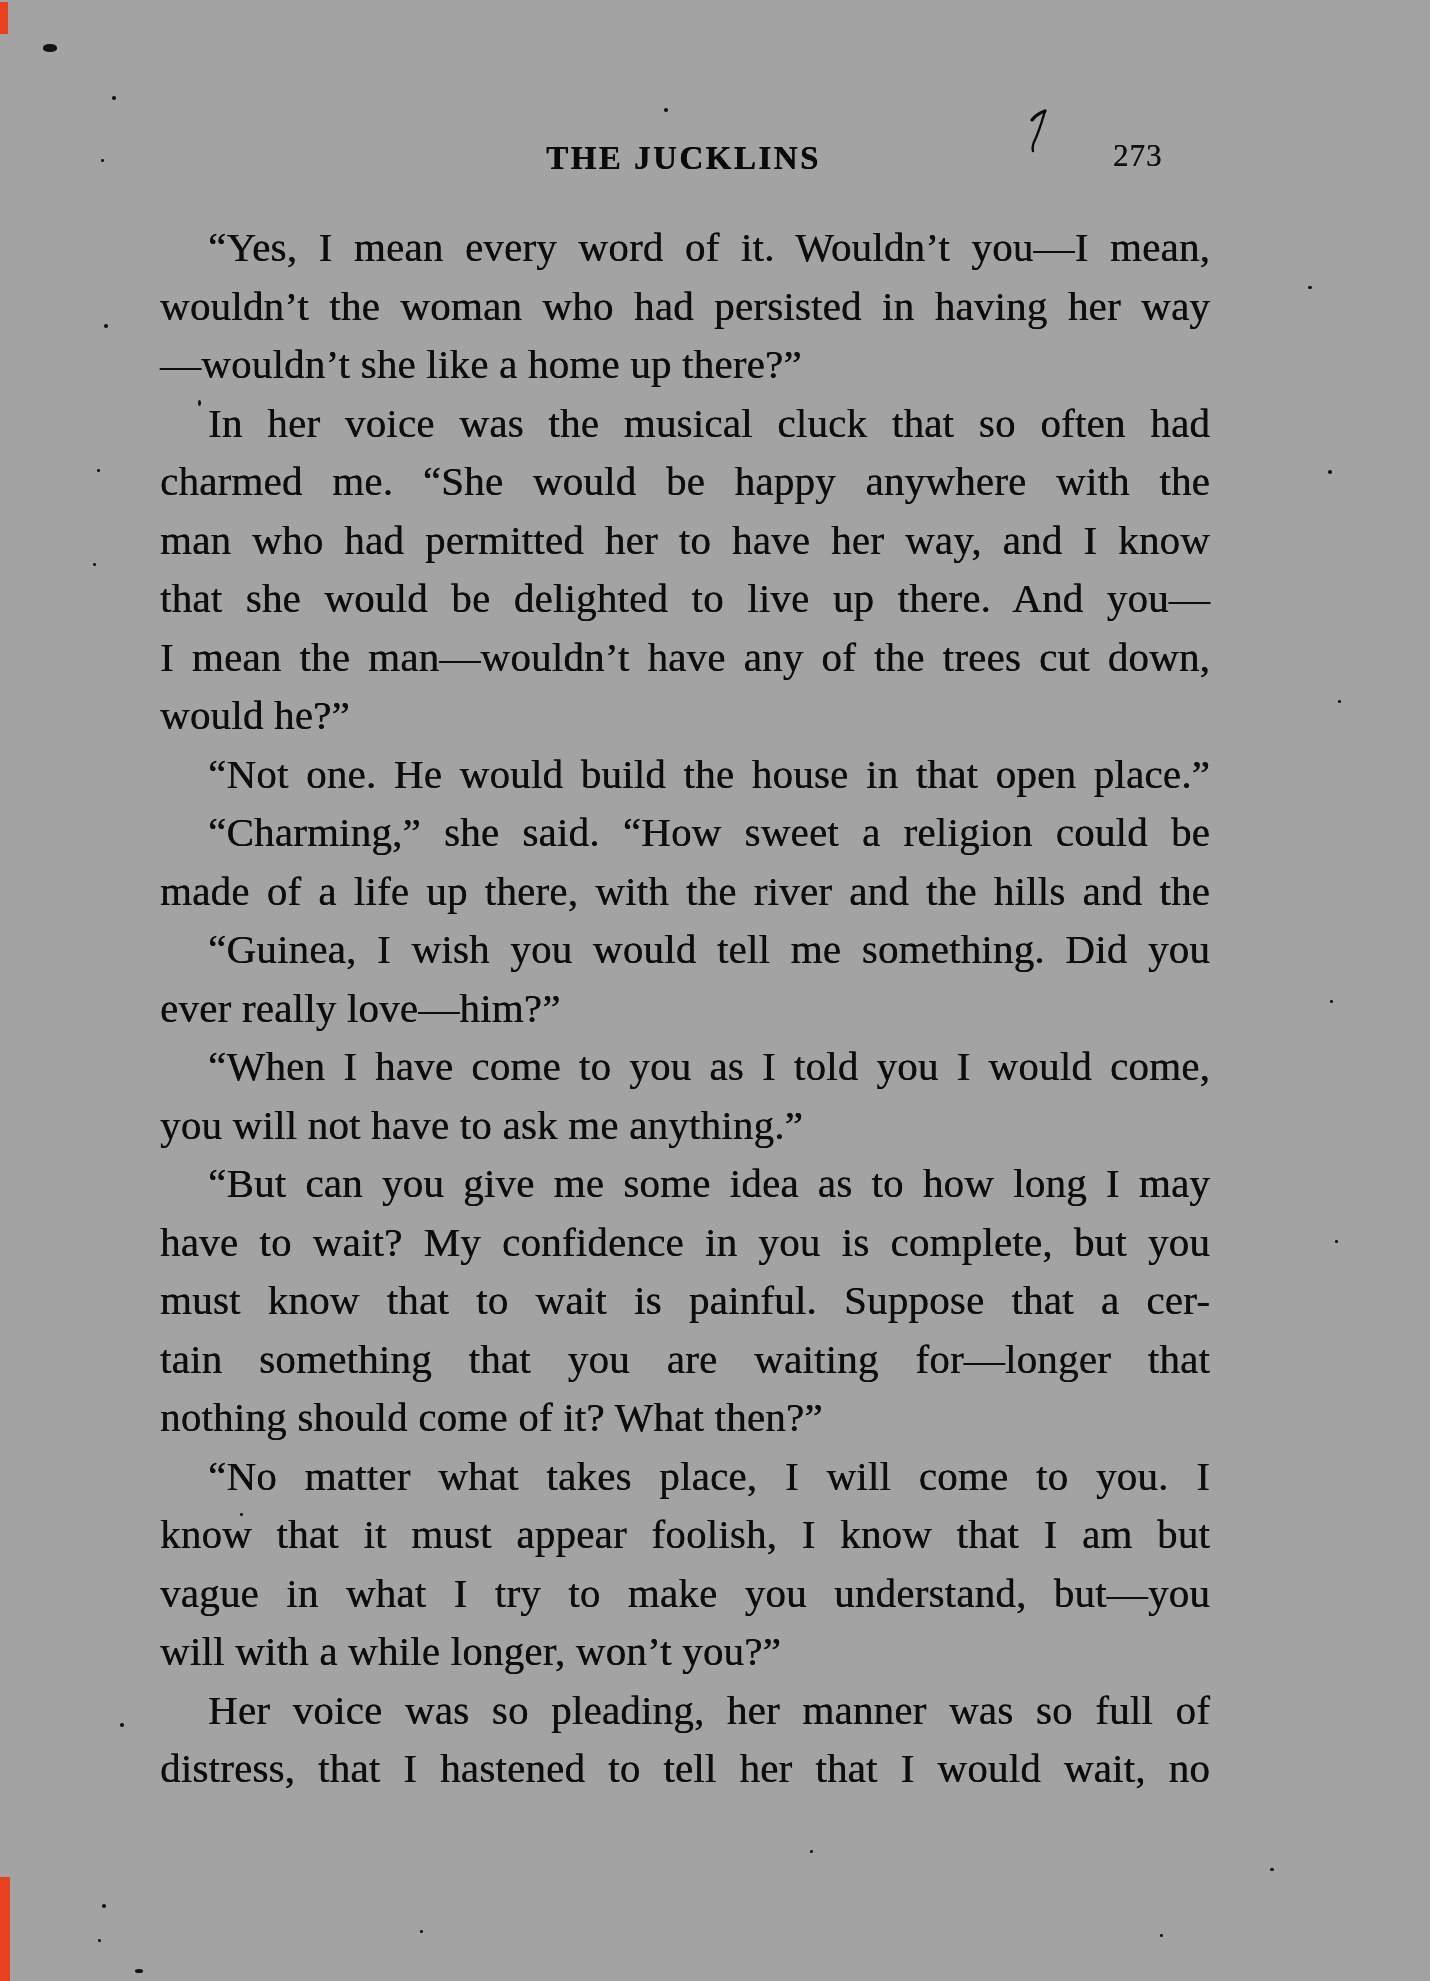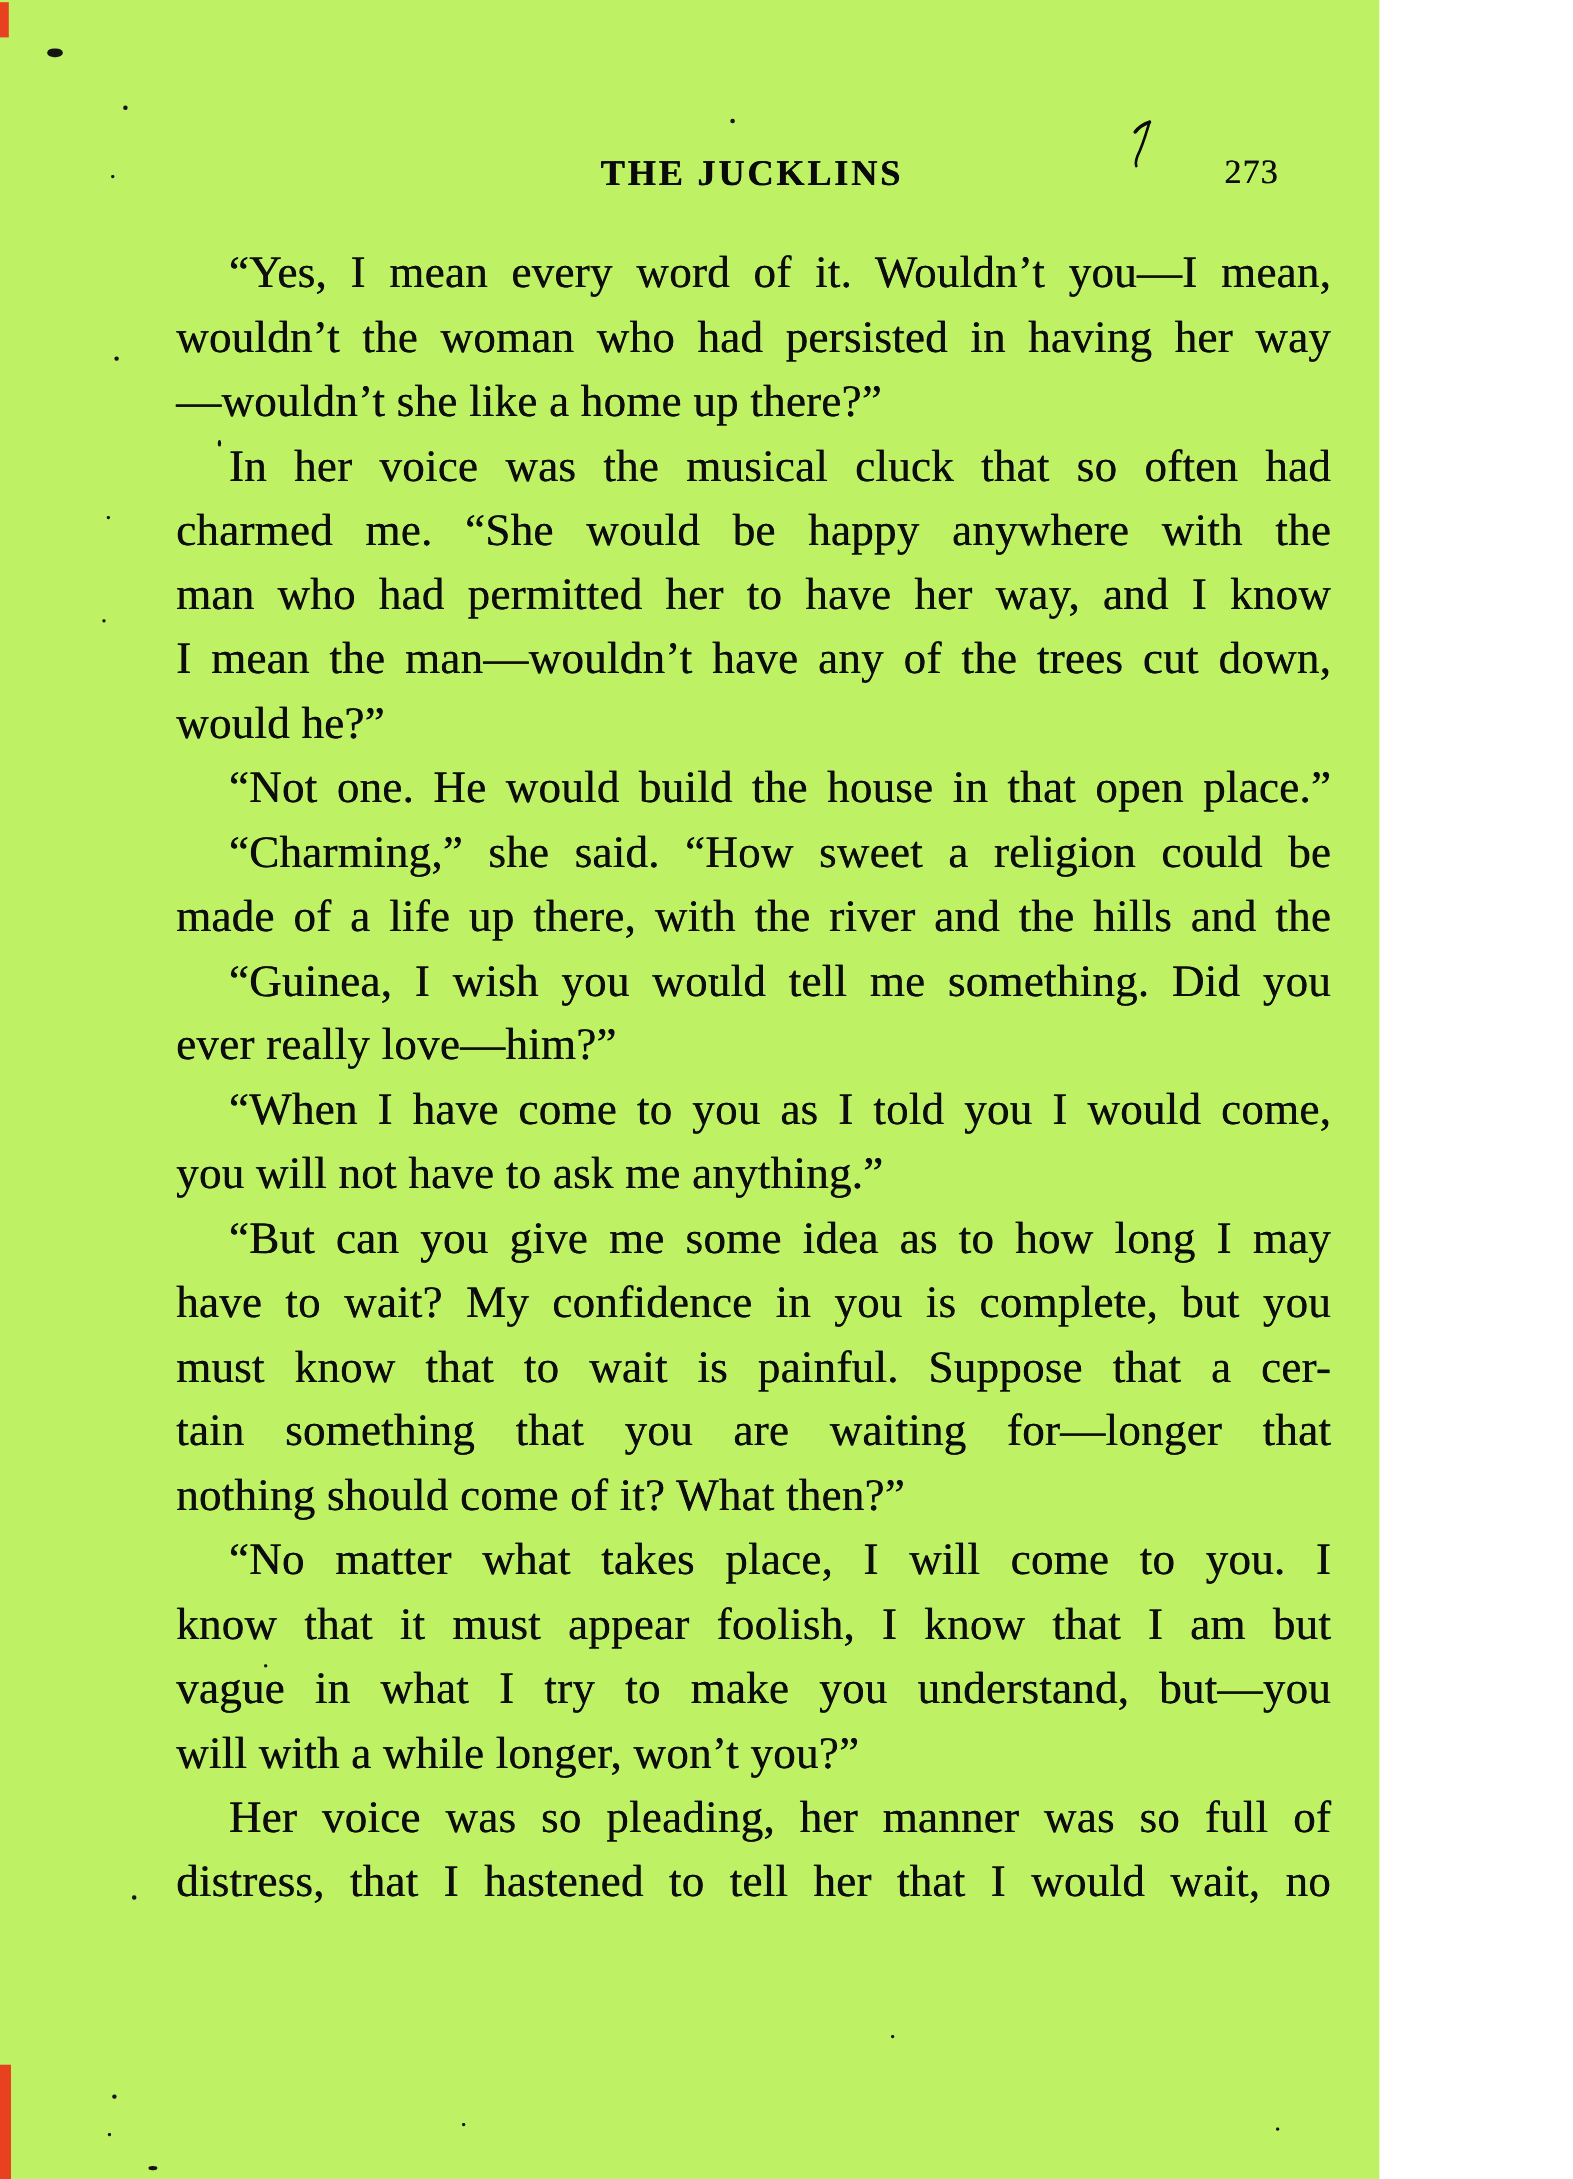--- a/index.html
+++ b/index.html
@@ -1,21 +1,21 @@
 <!DOCTYPE html>
 <html><head>
 <meta charset="utf-8">
 <style>
   * { margin: 0; padding: 0; box-sizing: border-box; }
   html, body { background: #ffffff; }
   .page {
     position: relative;
-    width: 1254px;
+    width: 1430px;
     height: 1981px;
-    background: #bef264;
+    background: #a3a3a3;
     overflow: hidden;
     font-family: "Liberation Serif", "DejaVu Serif", serif;
     color: #0d0d0d;
   }
   .running-head {
     position: absolute;
     top: 140px;
     left: 546px;
     font-size: 33px;
     font-weight: 700;
@@ -84,20 +84,21 @@
 
   <div class="page-number">273</div>
 
   <div class="text-body">
       <div class="line full indent">“Yes, I mean every word of it.  Wouldn’t you—I mean,</div>
       <div class="line full">wouldn’t the woman who had persisted in having her way</div>
       <div class="line">—wouldn’t she like a home up there?”</div>
       <div class="line full indent">In her voice was the musical cluck that so often had</div>
       <div class="line full">charmed me.  “She would be happy anywhere with the</div>
       <div class="line full">man who had permitted her to have her way, and I know</div>
+      <div class="line full">that she would be delighted to live up there.  And you—</div>
       <div class="line full">I mean the man—wouldn’t have any of the trees cut down,</div>
       <div class="line">would he?”</div>
       <div class="line full indent">“Not one. He would build the house in that open place.”</div>
       <div class="line full indent">“Charming,” she said. “How sweet a religion could be</div>
       <div class="line full">made of a life up there, with the river and the hills and the</div>
       <div class="line full indent">“Guinea, I wish you would tell me something. Did you</div>
       <div class="line">ever really love—him?”</div>
       <div class="line full indent">“When I have come to you as I told you I would come,</div>
       <div class="line">you will not have to ask me anything.”</div>
       <div class="line full indent">“But can you give me some idea as to how long I may</div>

